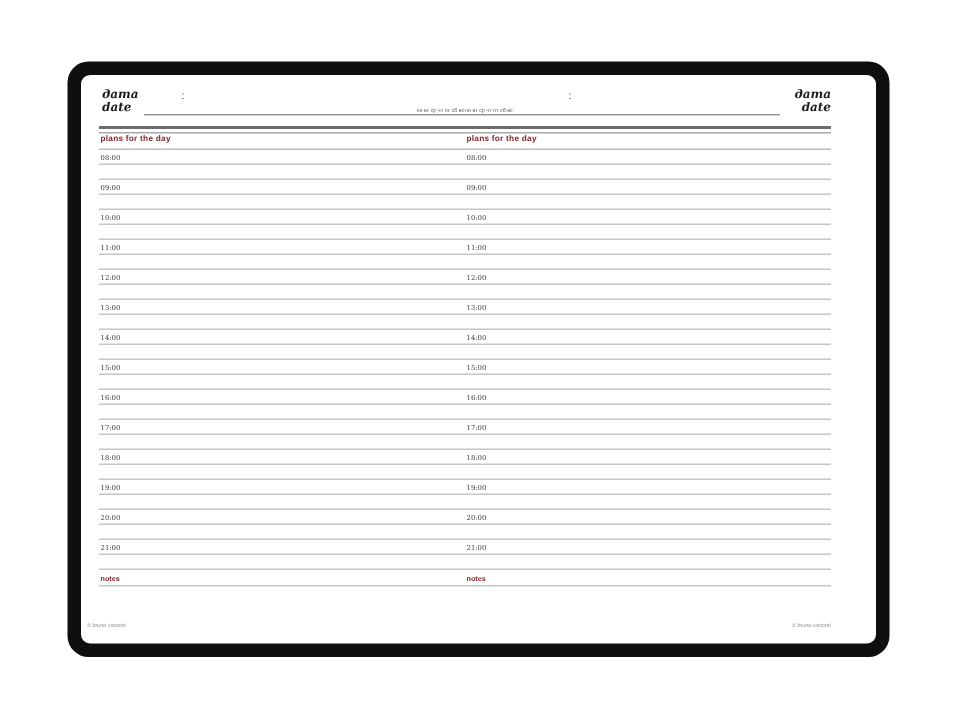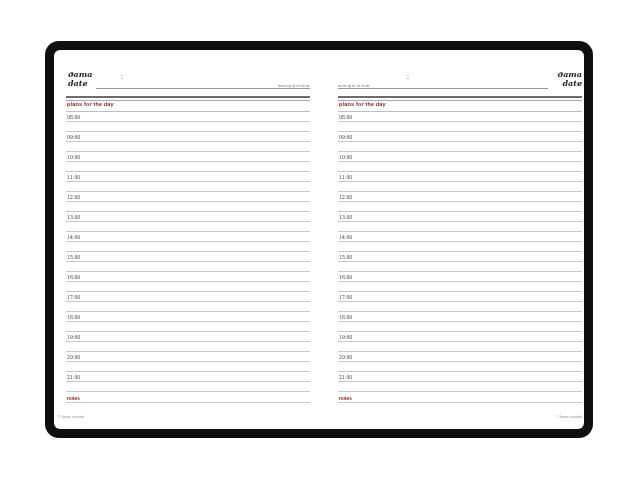--- a/index.html
+++ b/index.html
@@ -1,21 +1,21 @@
 <!DOCTYPE html>
 <html><head>
 <meta charset="utf-8">
 <style>
   html,body{margin:0;padding:0;background:#ffffff;}
   .stage{position:relative;width:640px;height:480px;background:#ffffff;overflow:hidden;
          font-family:"Liberation Sans",sans-serif;}
   .cover{position:absolute;left:45px;top:41px;width:548px;height:397px;background:#0f0f10;
          border-radius:14px;}
   .paper{position:absolute;left:9px;top:9px;right:9px;bottom:9px;background:#ffffff;
-         border-radius:6px;display:flex;gap:28px;padding:12px 2px 0 12px;box-sizing:border-box;}
+         border-radius:6px;display:flex;padding:0 2px 0 12px;box-sizing:border-box;}
   .page{position:relative;flex:0 0 244px;width:244px;padding-top:8px;box-sizing:border-box;}
 
   
   .page-header{position:relative;height:26px;}
   .date-block{position:absolute;top:0;font-family:"DejaVu Serif",serif;font-style:italic;
               font-weight:bold;font-size:8px;line-height:8.5px;color:#1c1c1c;}
   .page.left .date-block{left:2px;}
   .page.right .date-block{right:0;text-align:right;}
   .colon{position:absolute;top:3px;font-size:7px;color:#2a2a2a;}
   .page.left .colon{left:55px;}

